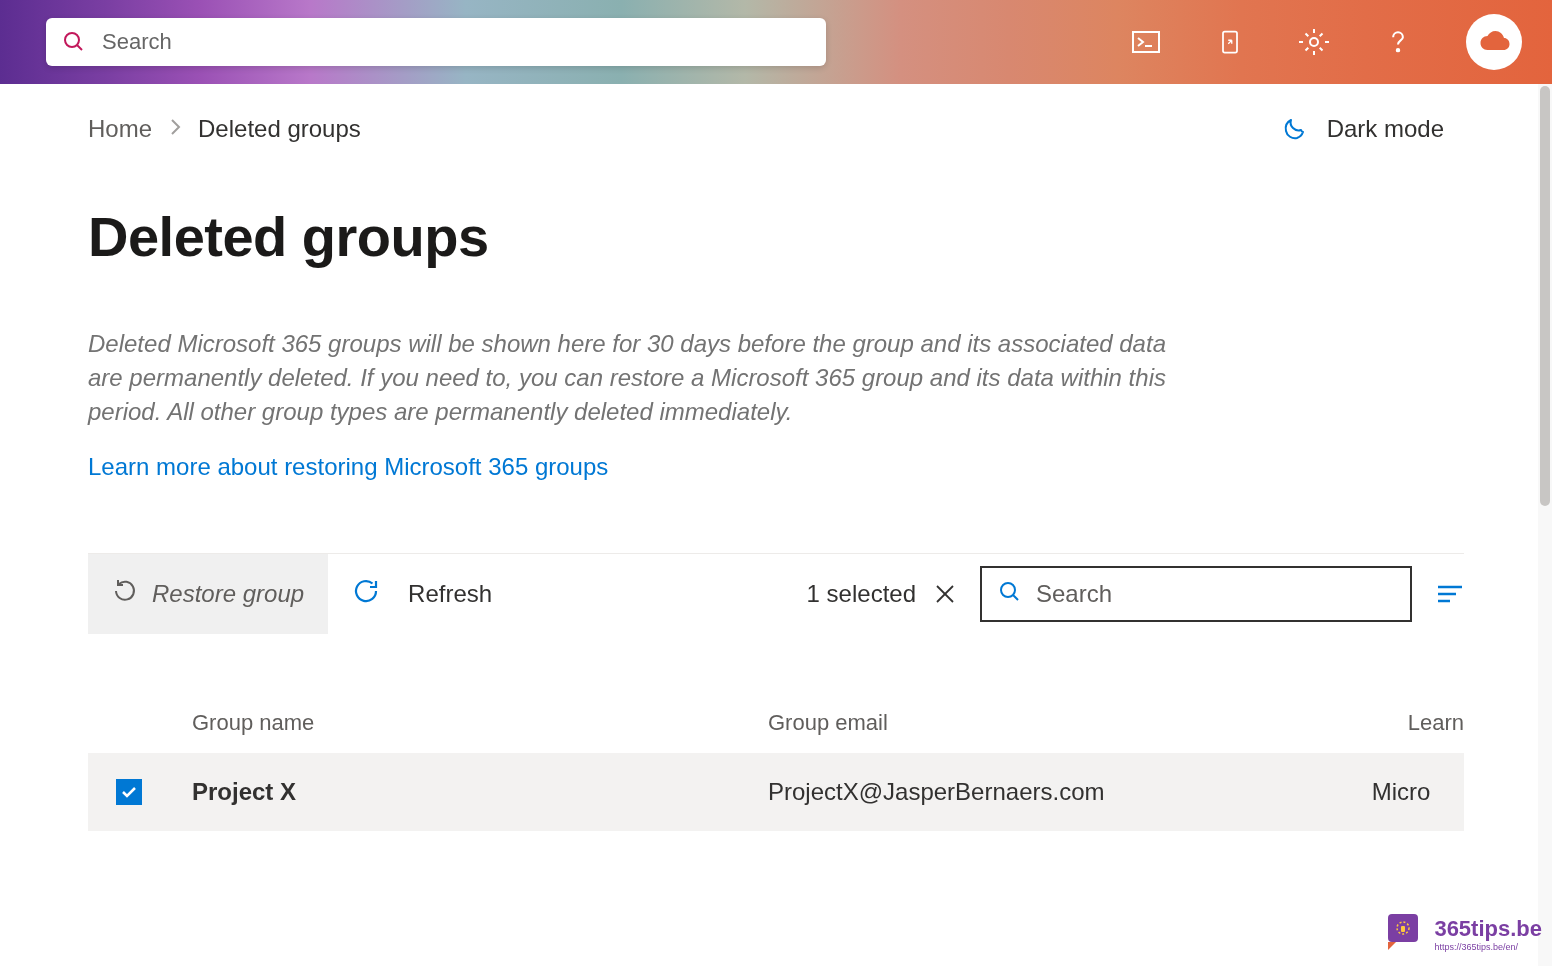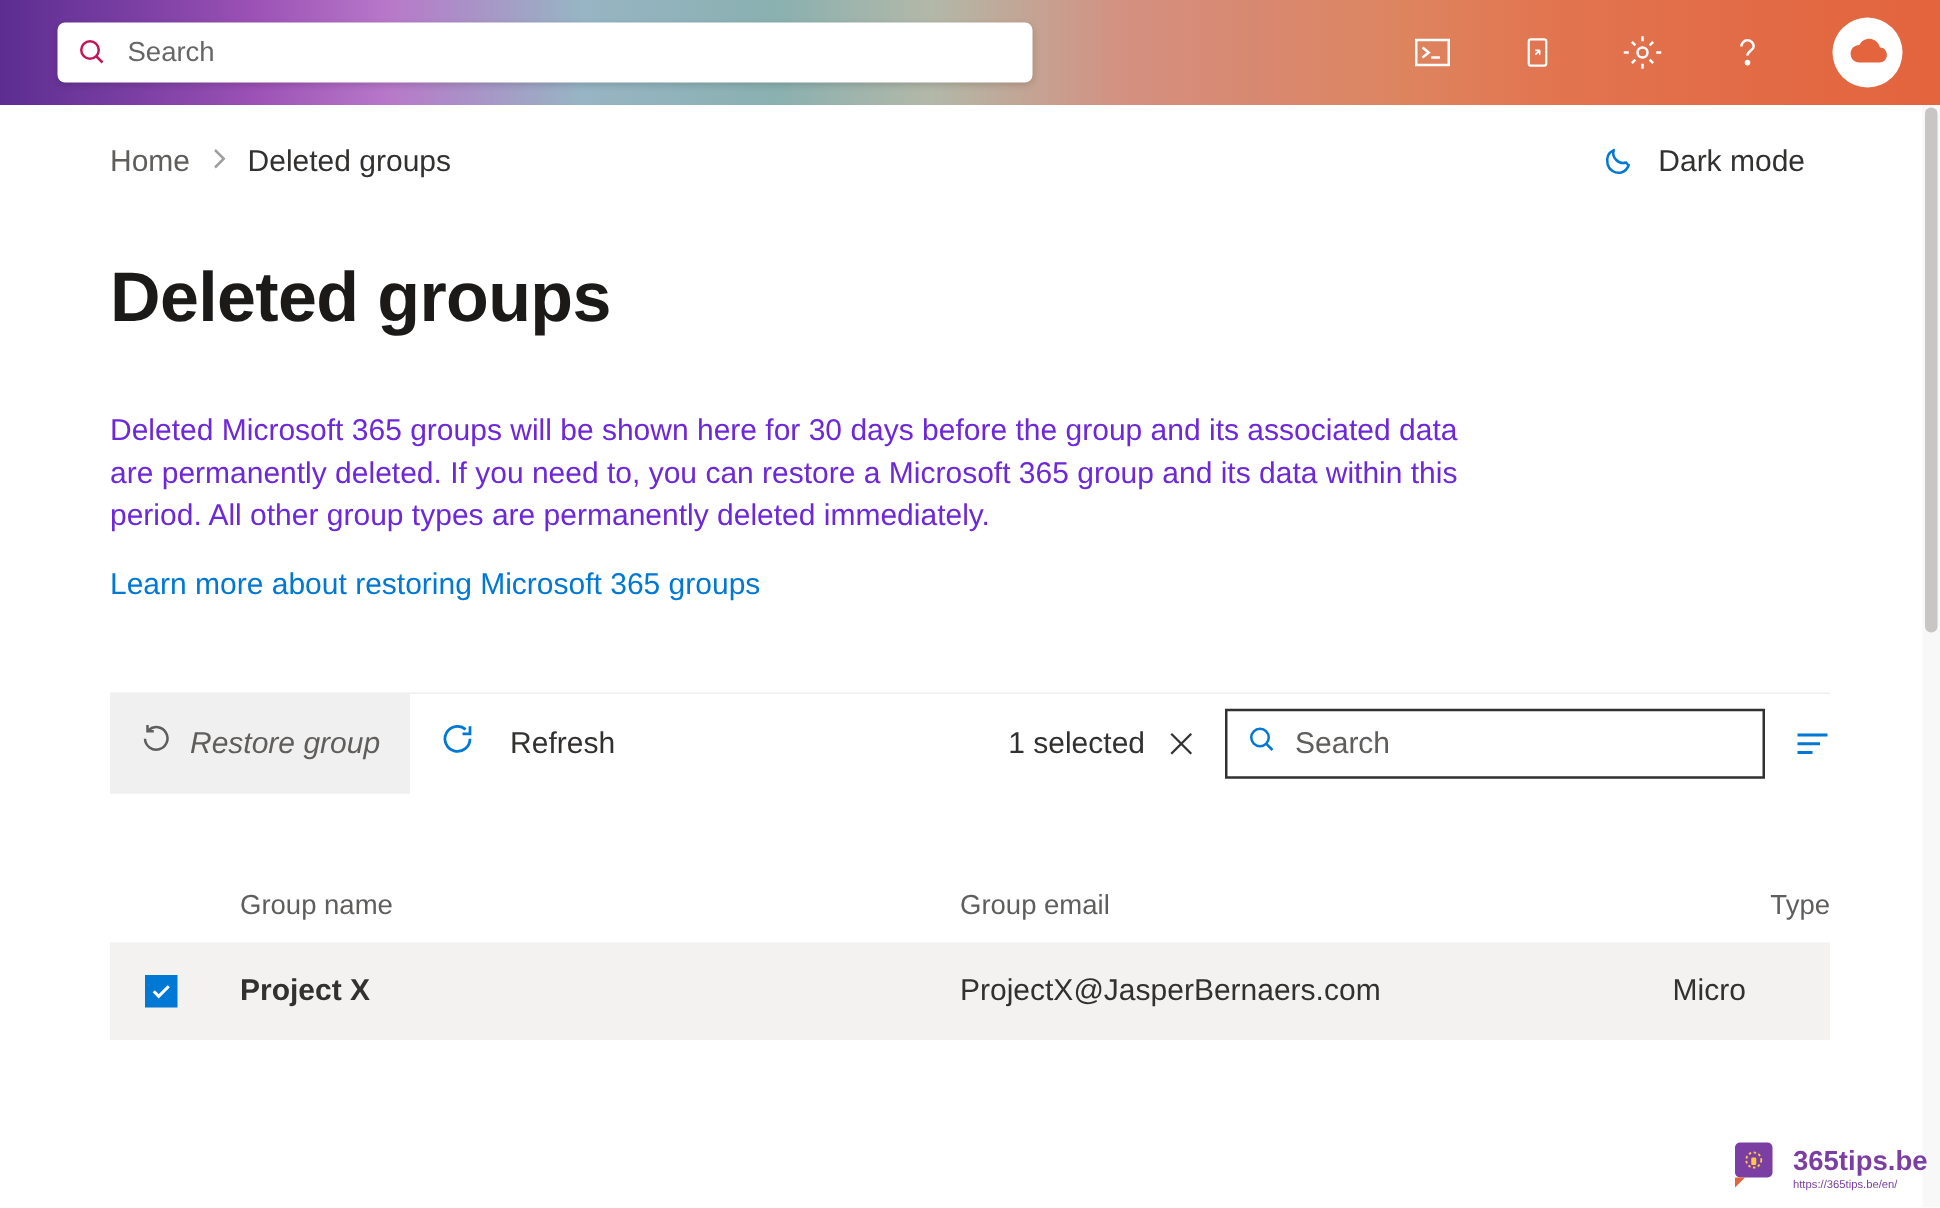--- a/index.html
+++ b/index.html
@@ -147,23 +147,24 @@
       font-weight: 700;
       color: #1b1a19;
       margin-top: 58px;
       letter-spacing: -0.5px;
     }
     
     
     .description {
       font-size: 24px;
       line-height: 1.42;
-      color: #6d28d9;
+      color: #737373;
       margin-top: 58px;
       max-width: 1100px;
+      font-style: italic;
     }
     
     .learn-more-link {
       display: inline-block;
       font-size: 24px;
       color: #0078d4;
       margin-top: 24px;
       cursor: pointer;
     }
     
@@ -310,21 +311,21 @@
       width: 576px;
     }
     
     .row-email {
       width: 570px;
       font-weight: 400;
     }
     
     .row-type {
       flex: 1;
-      text-align: left;
+      text-align: center;
       font-weight: 400;
     }
     
     
     .watermark {
       position: absolute;
       right: 10px;
       bottom: 10px;
       display: flex;
       align-items: center;
@@ -486,21 +487,21 @@
         <line x1="2" y1="18" x2="14" y2="18"></line>
       </svg>
     </div>
   </div>
   
   
   <div class="table-container">
     <div class="table-header">
       <div class="col-name">Group name</div>
       <div class="col-email">Group email</div>
-      <div class="col-type">Type</div>
+      <div class="col-type">Learn</div>
     </div>
     <div class="table-row">
       <div class="row-checkbox">
         <svg width="18" height="18" viewBox="0 0 18 18" fill="none" stroke="#fff" stroke-width="2.5">
           <path d="M3 9 L7 13 L15 5"></path>
         </svg>
       </div>
       <div class="row-name">Project X</div>
       <div class="row-email">ProjectX@JasperBernaers.com</div>
       <div class="row-type">Micro</div>

